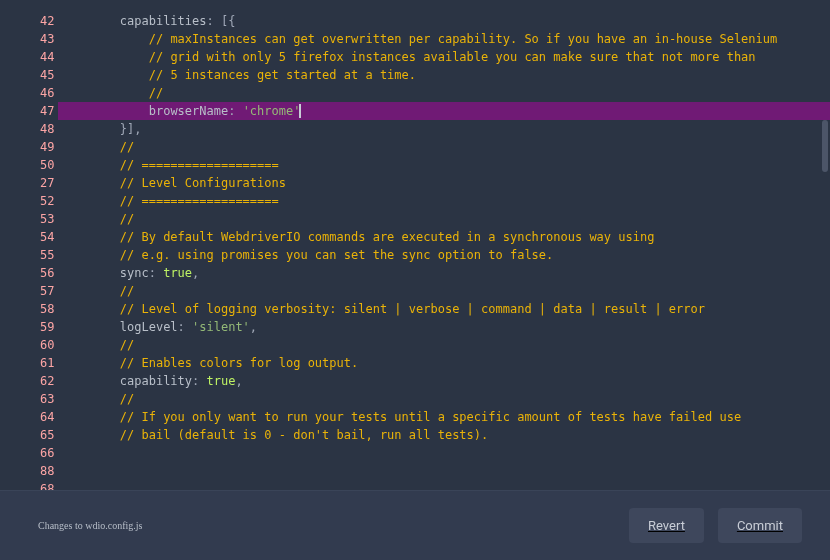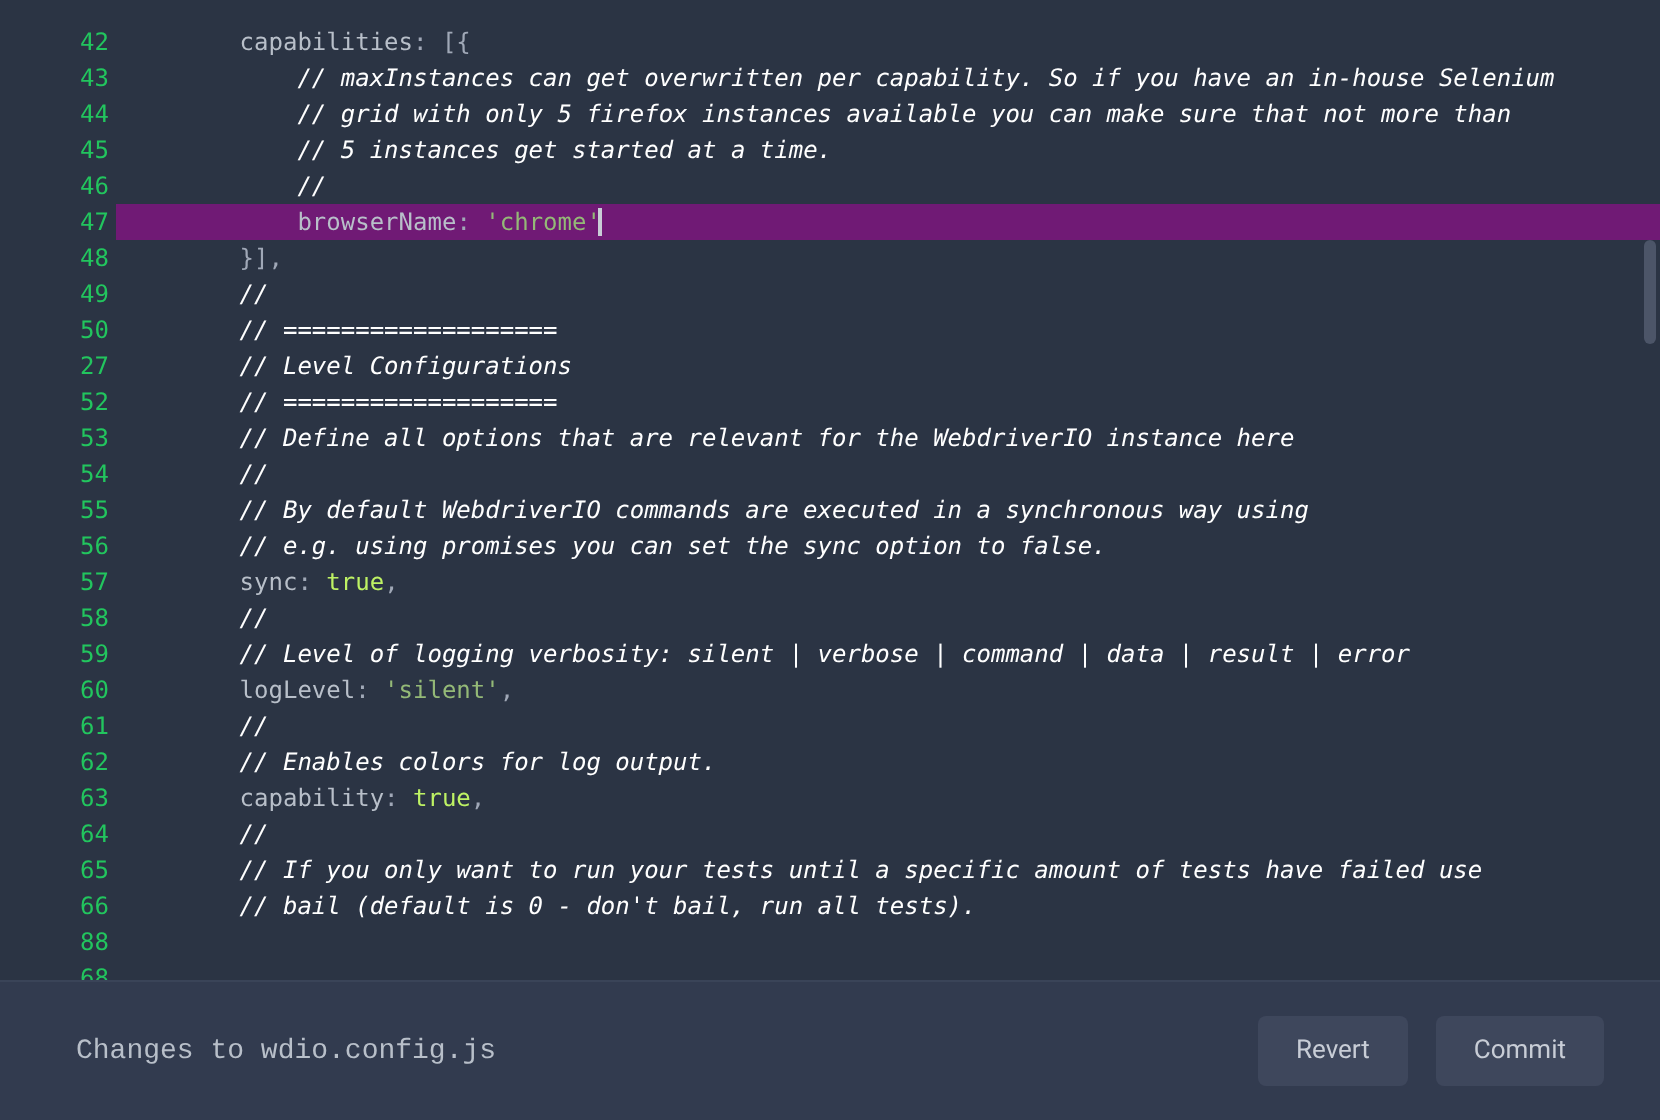--- a/index.html
+++ b/index.html
@@ -16,21 +16,21 @@
       display: flex;
       height: 490px;
       overflow: hidden;
       background: #2b3444;
     }
     .gutter {
       width: 58px;
       padding-top: 12px;
       padding-right: 16px;
       text-align: right;
-      color: #22c55e;
+      color: #fca5a5;
       background: #2b3444;
       flex-shrink: 0;
       user-select: none;
       padding-left: 40px;
     }
     .gutter .ln {
       height: 18px;
       line-height: 18px;
     }
     .code {
@@ -63,21 +63,21 @@
       display: inline-block;
       width: 1.5px;
       height: 14px;
       background: #c8cdd6;
       vertical-align: middle;
       margin-left: -1px;
       position: relative;
       top: -1px;
     }
     .tok-default { color: #b8bfc9; }
-    .tok-comment { color: #ffffff; font-style: italic; }
+    .tok-comment { color: #eab308; }
     .tok-key { color: #b8bfc9; }
     .tok-punct { color: #a0a8b7; }
     .tok-num { color: #d2726a; }
     .tok-bool { color: #bef264; }
     .tok-string { color: #94b977; }
     .scrollbar {
       position: absolute;
       right: 2px;
       top: 120px;
       width: 6px;
@@ -93,26 +93,27 @@
       height: 70px;
       background: #323b4f;
       display: flex;
       align-items: center;
       justify-content: space-between;
       padding: 0 28px 0 38px;
       border-top: 1px solid #3a4458;
     }
     .footer-text {
       color: #b8bfc9;
-      font-family: Liberation Mono, monospace;
-      font-size: 14px;
+      font-family: Liberation Serif, serif;
+      font-size: 10px;
     }
     .footer-actions {
       display: flex;
       gap: 14px;
+      text-decoration: underline;
     }
     .btn {
       background: #3e475c;
       color: #c8cdd6;
       border: none;
       padding: 10px 19px;
       border-radius: 4px;
       font-family: -apple-system, BlinkMacSystemFont, "Segoe UI", Roboto, sans-serif;
       font-size: 13px;
       cursor: pointer;
@@ -156,21 +157,20 @@
       <div class="line"><span class="tok-default">            </span><span class="tok-comment">// maxInstances can get overwritten per capability. So if you have an in-house Selenium</span></div>
       <div class="line"><span class="tok-default">            </span><span class="tok-comment">// grid with only 5 firefox instances available you can make sure that not more than</span></div>
       <div class="line"><span class="tok-default">            </span><span class="tok-comment">// 5 instances get started at a time.</span></div>
       <div class="line"><span class="tok-default">            </span><span class="tok-comment">//</span></div>
       <div class="line current"><span class="tok-default">            </span><span class="tok-key">browserName</span><span class="tok-punct">: </span><span class="tok-string">'chrome'</span><span class="cursor"></span></div>
       <div class="line"><span class="tok-default">        </span><span class="tok-punct">}],</span></div>
       <div class="line"><span class="tok-default">        </span><span class="tok-comment">//</span></div>
       <div class="line"><span class="tok-default">        </span><span class="tok-comment">// ===================</span></div>
       <div class="line"><span class="tok-default">        </span><span class="tok-comment">// Level Configurations</span></div>
       <div class="line"><span class="tok-default">        </span><span class="tok-comment">// ===================</span></div>
-      <div class="line"><span class="tok-default">        </span><span class="tok-comment">// Define all options that are relevant for the WebdriverIO instance here</span></div>
       <div class="line"><span class="tok-default">        </span><span class="tok-comment">//</span></div>
       <div class="line"><span class="tok-default">        </span><span class="tok-comment">// By default WebdriverIO commands are executed in a synchronous way using</span></div>
       <div class="line"><span class="tok-default">        </span><span class="tok-comment">// e.g. using promises you can set the sync option to false.</span></div>
       <div class="line"><span class="tok-default">        </span><span class="tok-key">sync</span><span class="tok-punct">: </span><span class="tok-bool">true</span><span class="tok-punct">,</span></div>
       <div class="line"><span class="tok-default">        </span><span class="tok-comment">//</span></div>
       <div class="line"><span class="tok-default">        </span><span class="tok-comment">// Level of logging verbosity: silent | verbose | command | data | result | error</span></div>
       <div class="line"><span class="tok-default">        </span><span class="tok-key">logLevel</span><span class="tok-punct">: </span><span class="tok-string">'silent'</span><span class="tok-punct">,</span></div>
       <div class="line"><span class="tok-default">        </span><span class="tok-comment">//</span></div>
       <div class="line"><span class="tok-default">        </span><span class="tok-comment">// Enables colors for log output.</span></div>
       <div class="line"><span class="tok-default">        </span><span class="tok-key">capability</span><span class="tok-punct">: </span><span class="tok-bool">true</span><span class="tok-punct">,</span></div>

